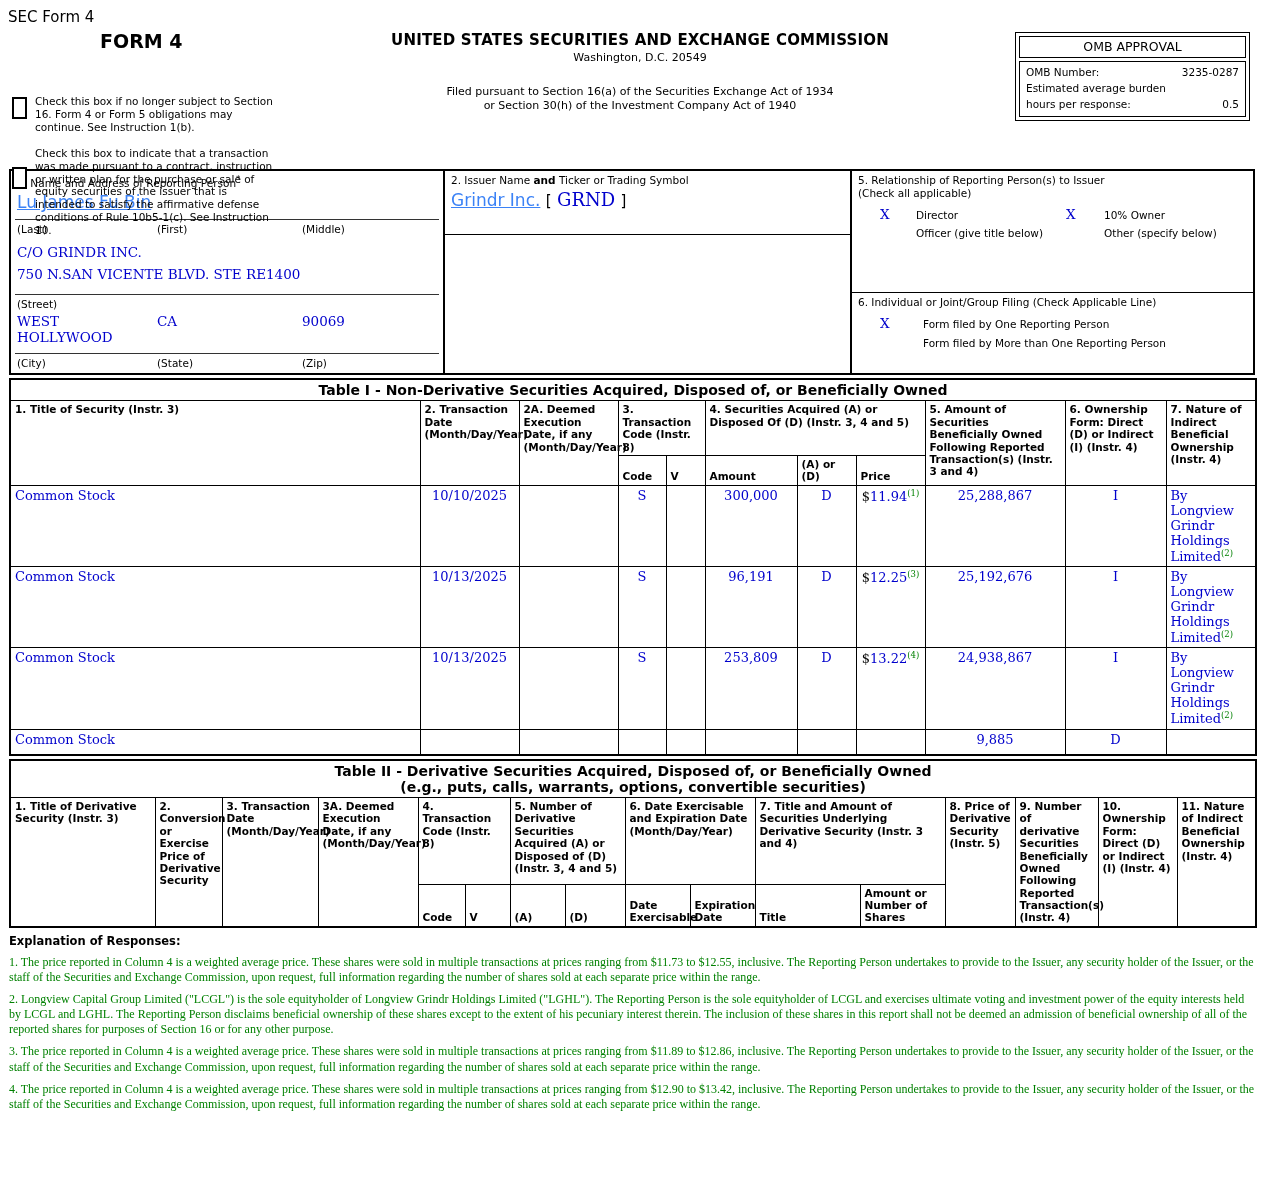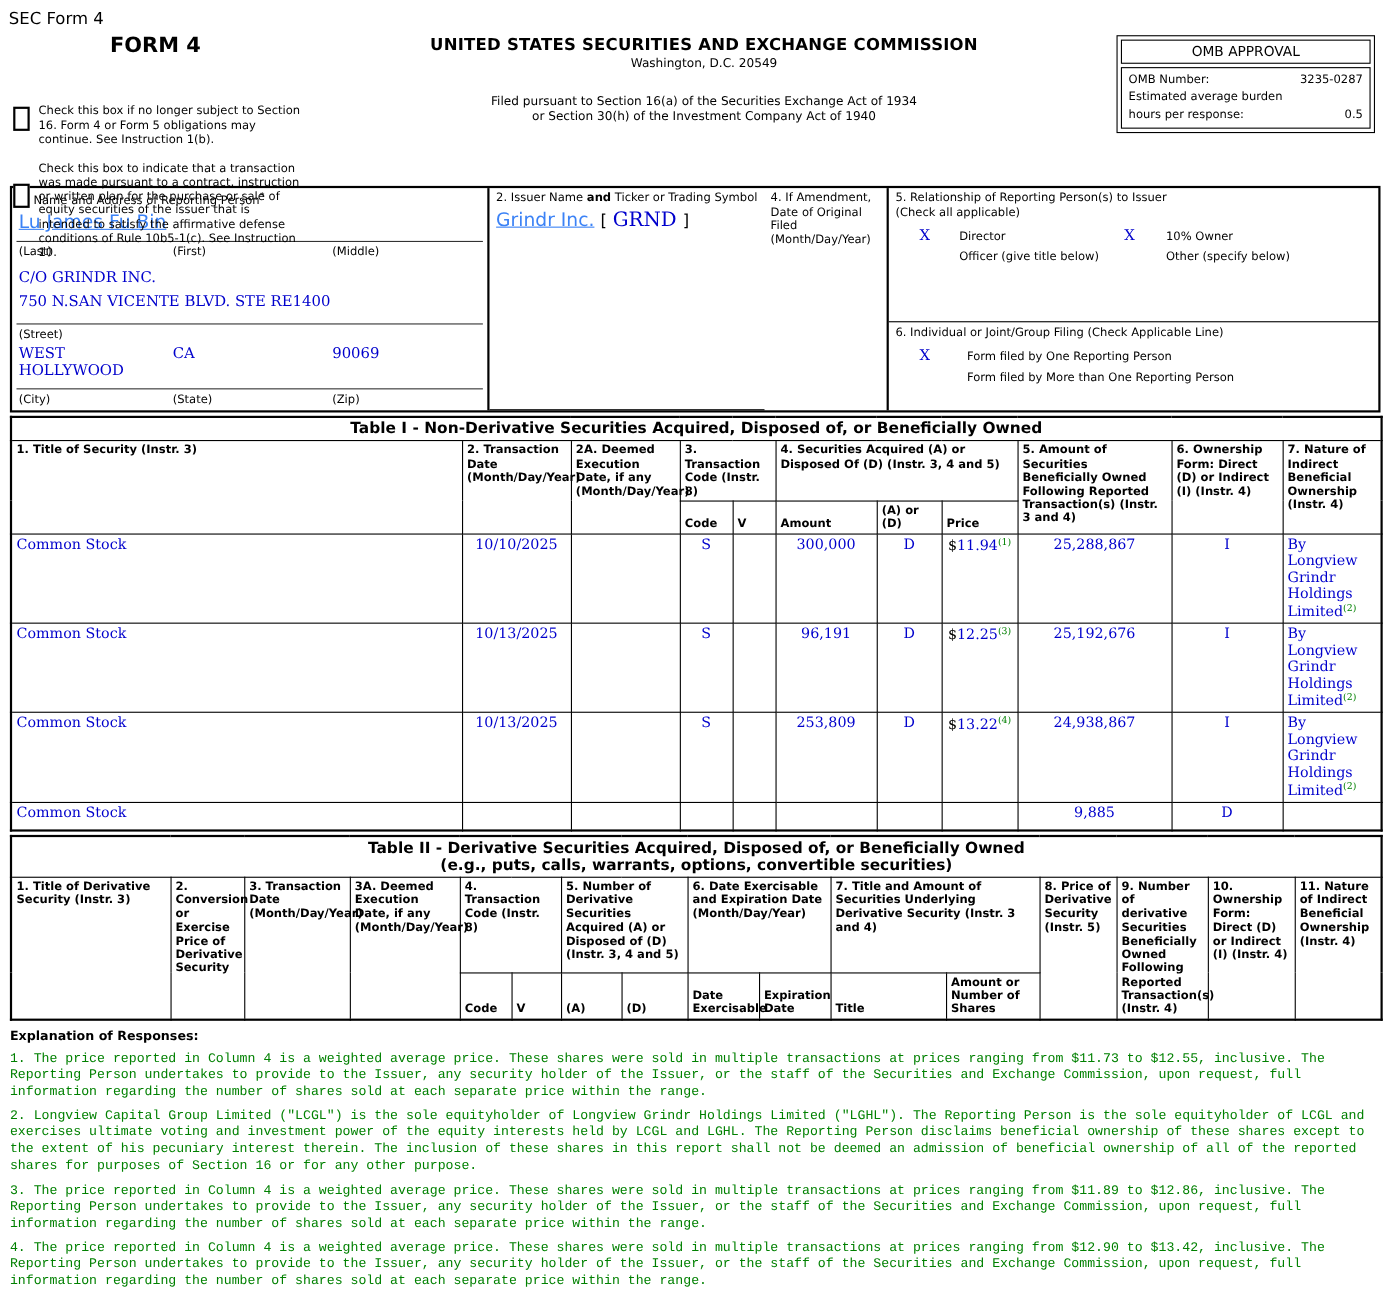--- a/index.html
+++ b/index.html
@@ -28,21 +28,21 @@
   .checkbox { position:absolute; width:15px; height:22px; border:2px solid #000; background:#fff; }
   .cb1 { left:12px; top:97px; }
   .cb2 { left:12px; top:167px; }
   .cb-text { position:absolute; font-size:10.5px; line-height:1.22; width:238px; }
   .cb1-text { left:35px; top:95px; }
   .cb2-text { left:35px; top:147px; }
 
   
   .info { display:flex; width:1246px; margin-left:9px; border:2px solid #000; }
   .info-left  { width:434px; border-right:2px solid #000; }
-  .info-mid   { width:363px; border-right:2px solid #000; display:flex; }
+  .info-mid   { width:407px; border-right:2px solid #000; display:flex; flex-direction:column; }
   .info-right { flex:1; display:flex; flex-direction:column; }
   .sec-label { font-size:10.5px; padding:3px 6px 0; line-height:1.2; }
   .rp-name { padding:3px 6px 7px; font-size:17px; }
   .hdiv { border-top:1px solid #333; margin:0 4px; }
   .cols3 { display:flex; padding:3px 6px 4px; font-size:10.5px; }
   .cols3 > span:nth-child(1) { width:140px; }
   .cols3 > span:nth-child(2) { width:145px; }
   .addr { padding:3px 6px 9px; font-size:13.5px; line-height:1.6; }
   .csz { display:flex; padding:2px 6px 8px; font-size:13.5px; }
   .csz > span:nth-child(1) { width:140px; }
@@ -69,21 +69,21 @@
   td.data { font-family:"DejaVu Serif","Liberation Serif",serif; font-size:13px; color:#0000cc; text-align:center; vertical-align:middle; }
   td.data.left { text-align:left; }
   tr.row-tall { height:75px; }
   tr.row-short { height:26px; }
   .cur { color:#000; }
   sup.fn { color:#008000; font-size:8.5px; }
 
   
   .expl { margin:6px 0 0 9px; width:1248px; }
   .expl-h { font-weight:bold; font-size:11.5px; }
-  .fn-p { font-family:Liberation Mono, monospace; color:#008000; font-size:12px; line-height:1.26; margin:7px 0 0; }
+  .fn-p { font-family:Liberation Serif, serif; color:#008000; font-size:12px; line-height:1.26; margin:7px 0 0; }
 </style>
 </head>
 <body>
 
 <div class="top">
   <div class="sec-form-label">SEC Form 4</div>
   <div class="form4-label">FORM 4</div>
 
   <div class="center-head">
     <div class="agency">UNITED STATES SECURITIES AND EXCHANGE COMMISSION</div>
@@ -147,23 +147,20 @@
 
   <div class="info-mid">
     <div class="mid-sec" style="min-height:64px;">
       <div class="sec-label" style="padding:0;"><span>2. Issuer Name </span><b>and</b><span> Ticker or Trading Symbol</span></div>
       <div class="issuer-line">
         <span class="link">Grindr Inc.</span>
         <span class="bracket">[</span>
         <span class="ticker serifblue">GRND</span>
         <span class="bracket">]</span>
       </div>
-    </div>
-    <div class="mid-sec last">
-      <div class="sec-label" style="padding:0;">4. If Amendment, Date of Original Filed (Month/Day/Year)</div>
     </div>
   </div>
 
   <div class="info-right">
     <div class="rel-sec">
       <div class="sec-label" style="padding:0;">5. Relationship of Reporting Person(s) to Issuer</div>
       <div class="sec-label" style="padding:0;">(Check all applicable)</div>
       <div class="rel-grid">
         <span class="xmark">X</span>
         <span>Director</span>

